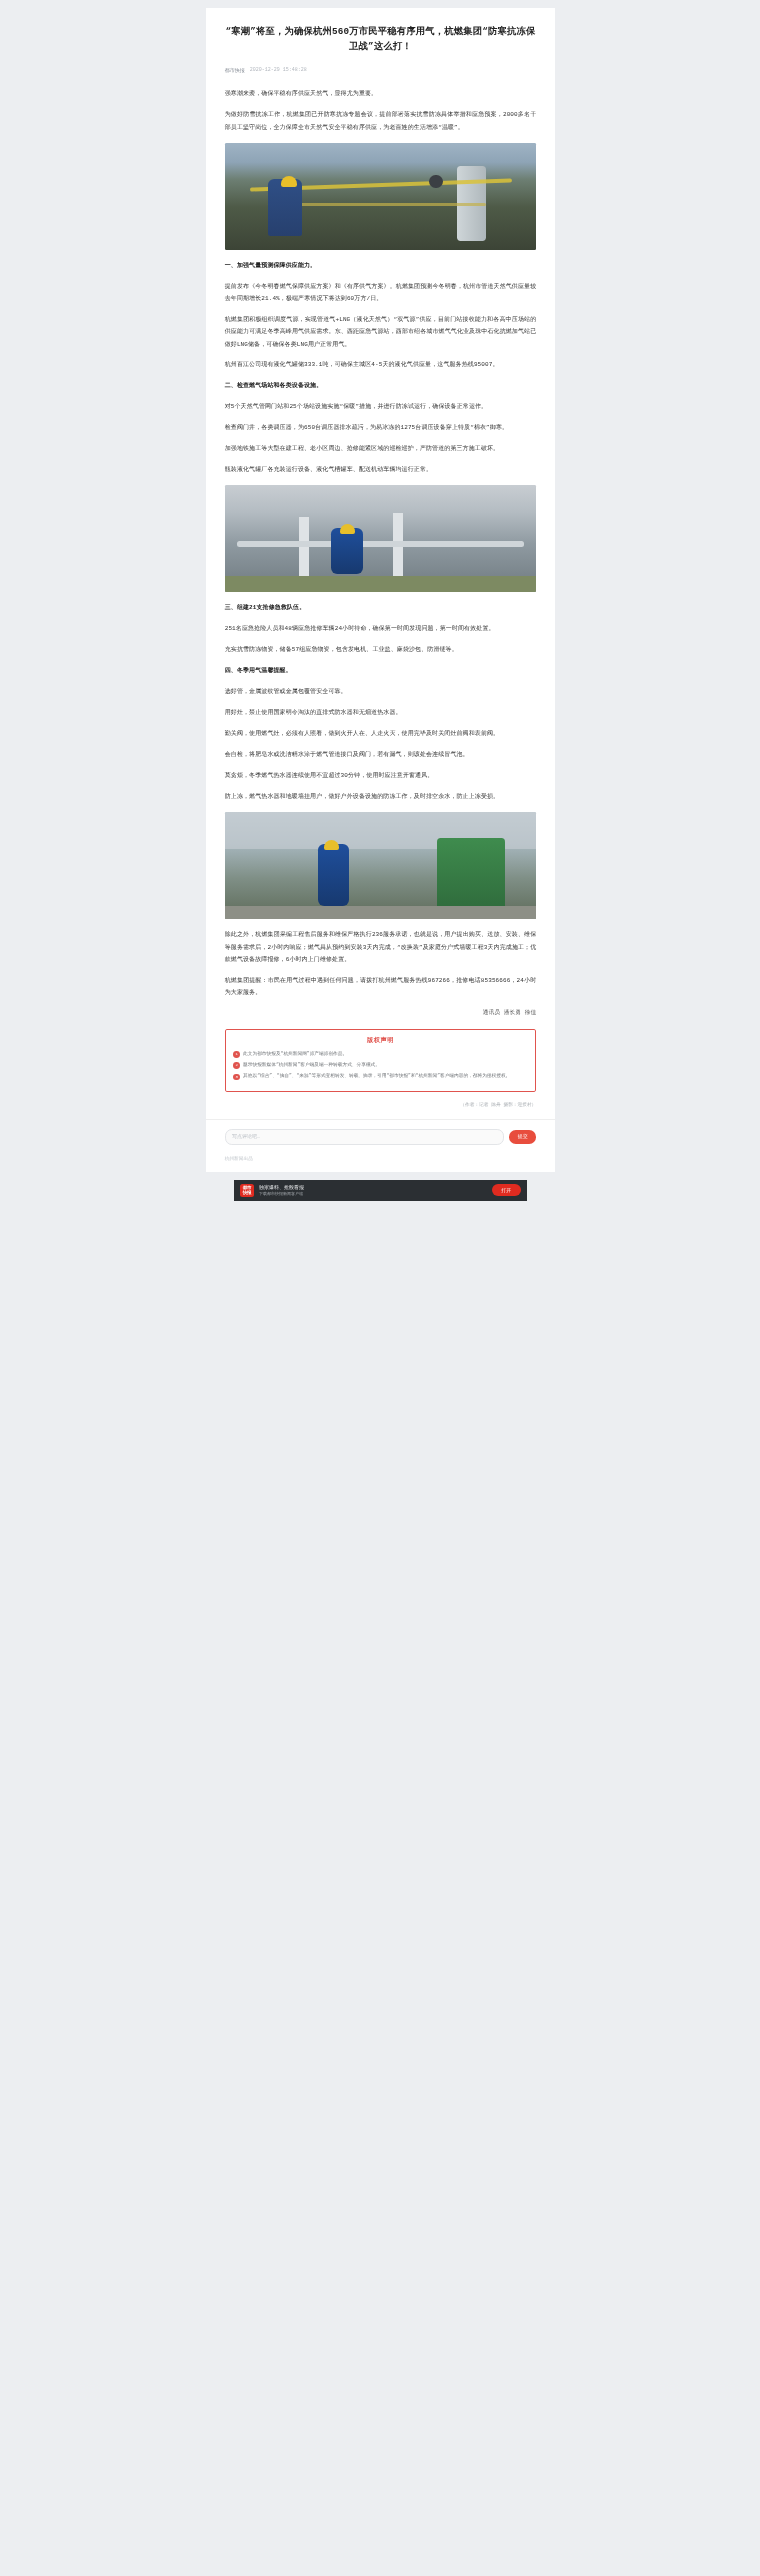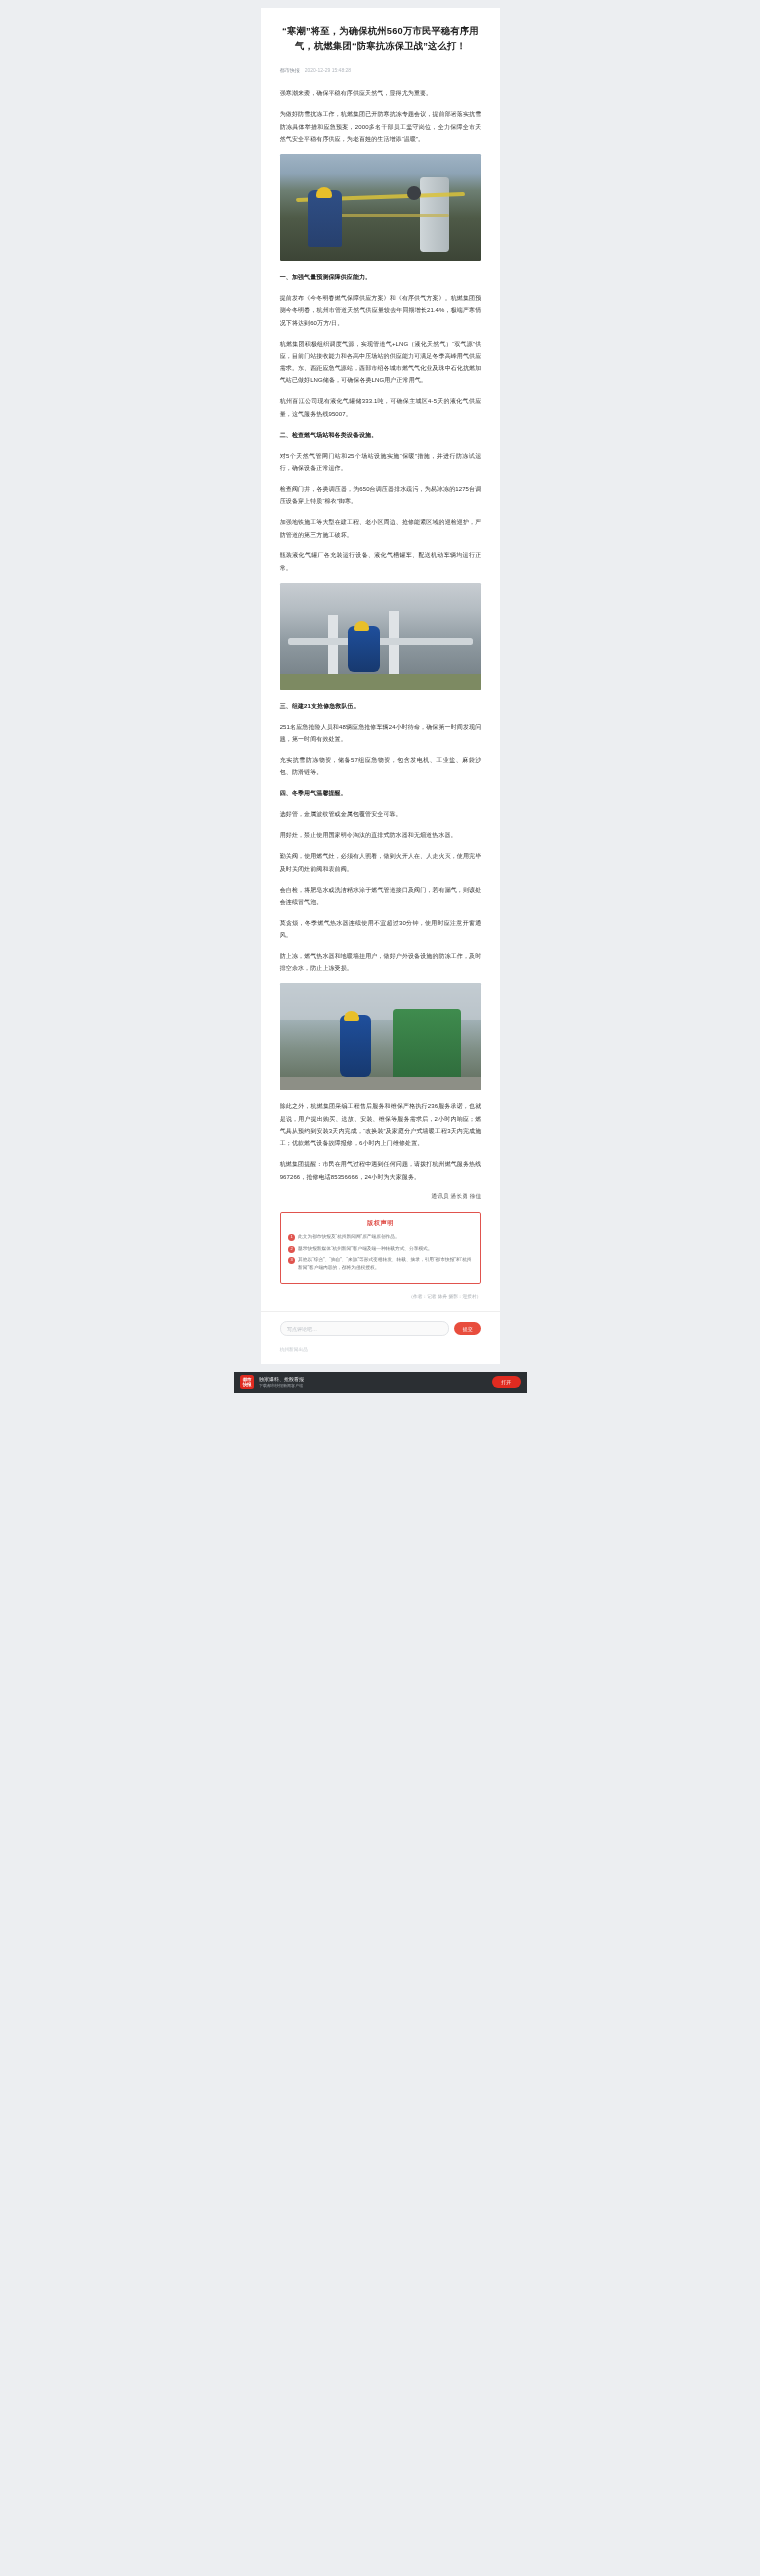--- a/index.html
+++ b/index.html
@@ -1,17 +1,17 @@
 <!DOCTYPE html>
 <html style="font-size:10px"><head>
 <meta charset="utf-8">
 <style>
   html,body{margin:0;padding:0;background:#eceef1;font-family:"Liberation Sans","DejaVu Sans",sans-serif;}
   .page{width:761px;margin:0 auto;background:#eceef1;position:relative;}
-  .sheet{width:239px;margin:8px auto;background:#ffffff;position:relative;padding-bottom:0;}
+  .sheet{width:349px;margin:8px auto;background:#ffffff;position:relative;padding-bottom:0;font-family:Liberation Mono, monospace;}
   .headline{
     padding:16px 18.7px 3.7px 18.7px;
     font-size:9.3px;
     line-height:1.62;
     font-weight:bold;
     color:#222;
     text-align:center;
     letter-spacing:0.2px;
   }
   .byline{

